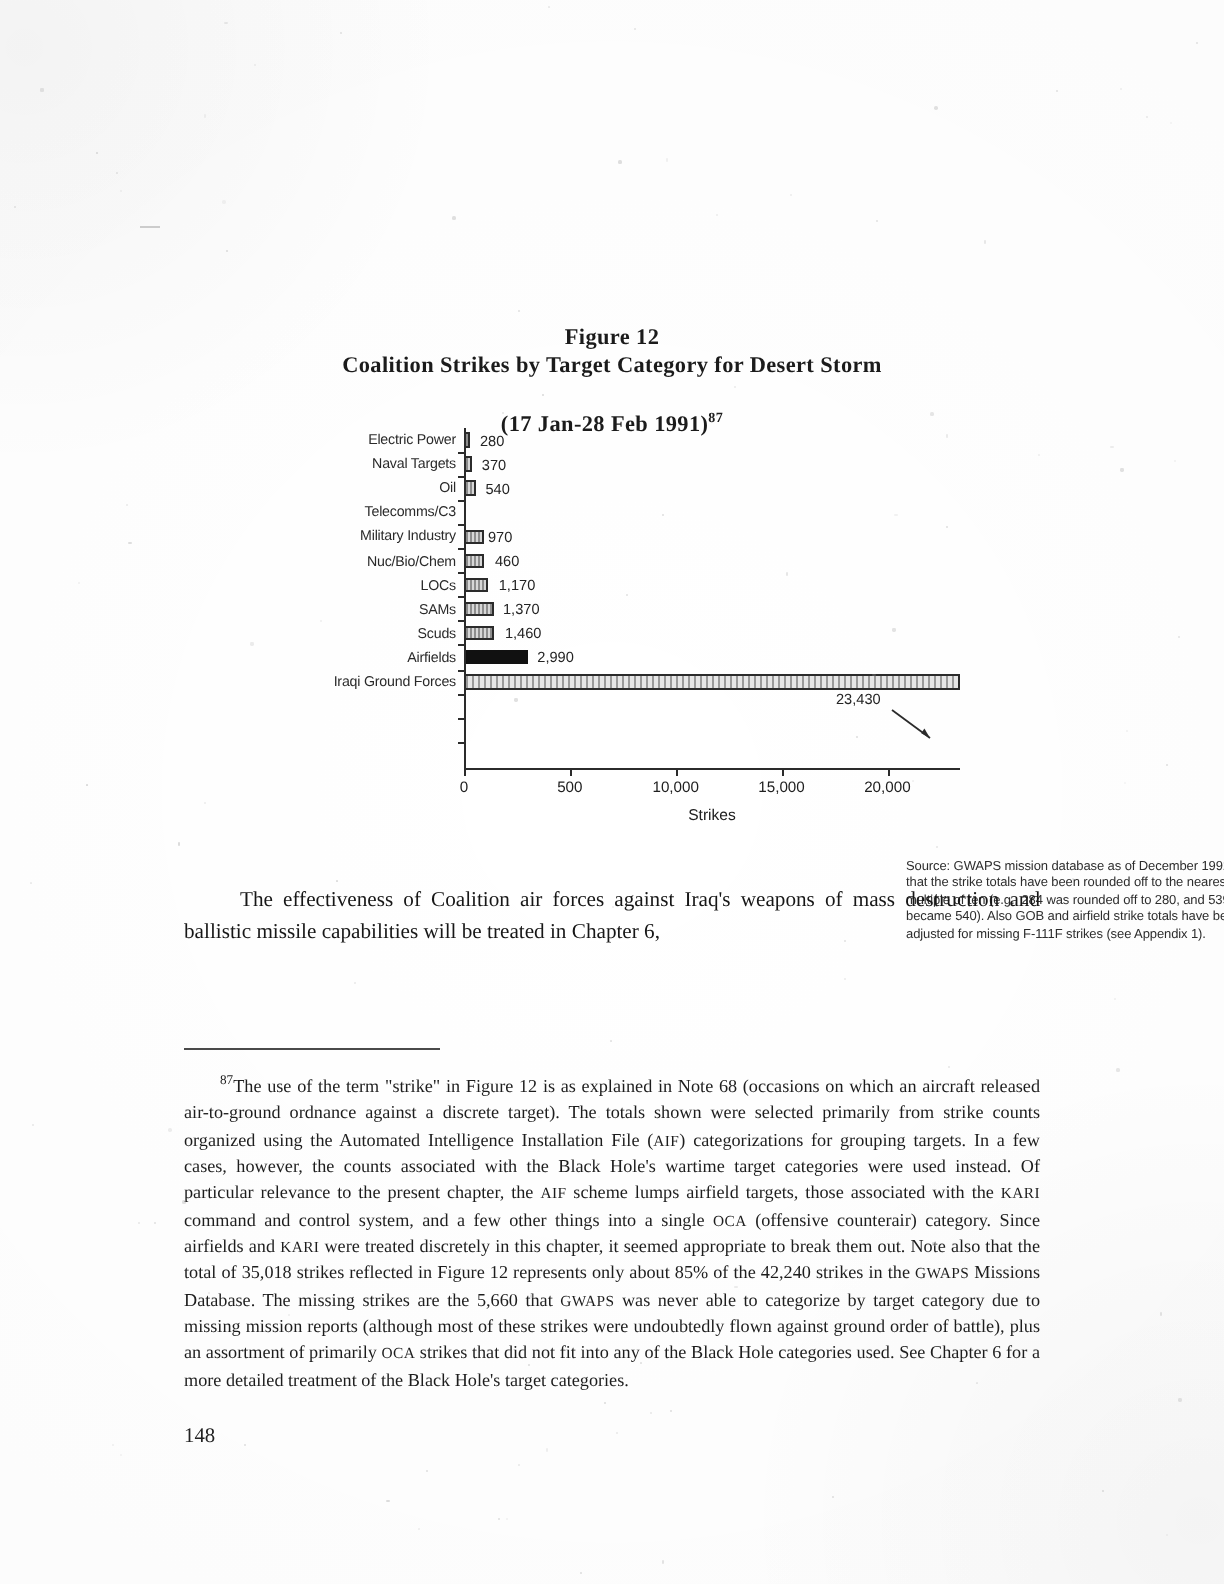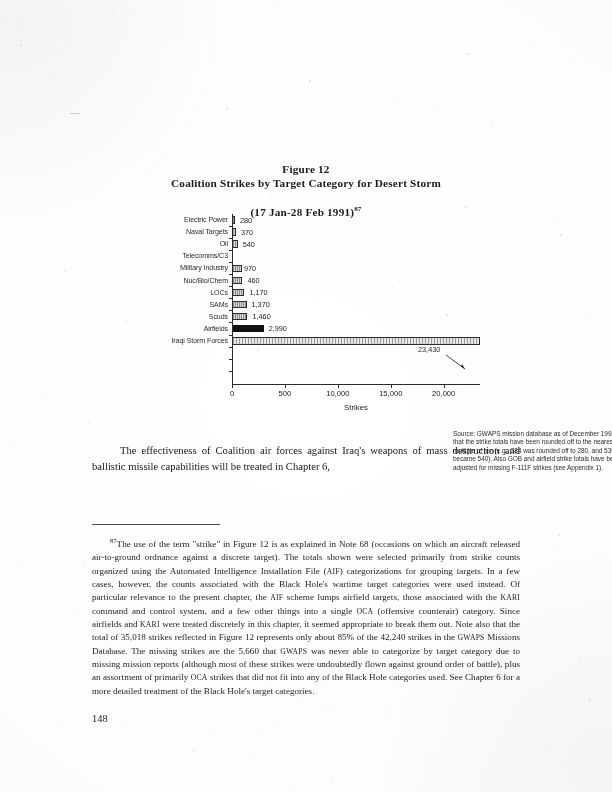--- a/index.html
+++ b/index.html
@@ -336,21 +336,21 @@
         </div>
       </div>
       <div class="row">
         <div class="row-label">Airfields</div>
         <div class="row-bar-area">
           <div class="bar dense" style="width: 31.6483px;"></div>
           <div class="row-value" style="left: 36.6483px;">2,990</div>
         </div>
       </div>
       <div class="row">
-        <div class="row-label">Iraqi Storm Forces</div>
+        <div class="row-label">Iraqi Ground Forces</div>
         <div class="row-bar-area">
           <div class="bar hatch-light" style="width: 248px;"></div>
         </div>
       </div>
     </div>
 
   <div class="y-axis"></div>
   <div class="x-axis"></div>
 
   <div id="x-ticks-host">

